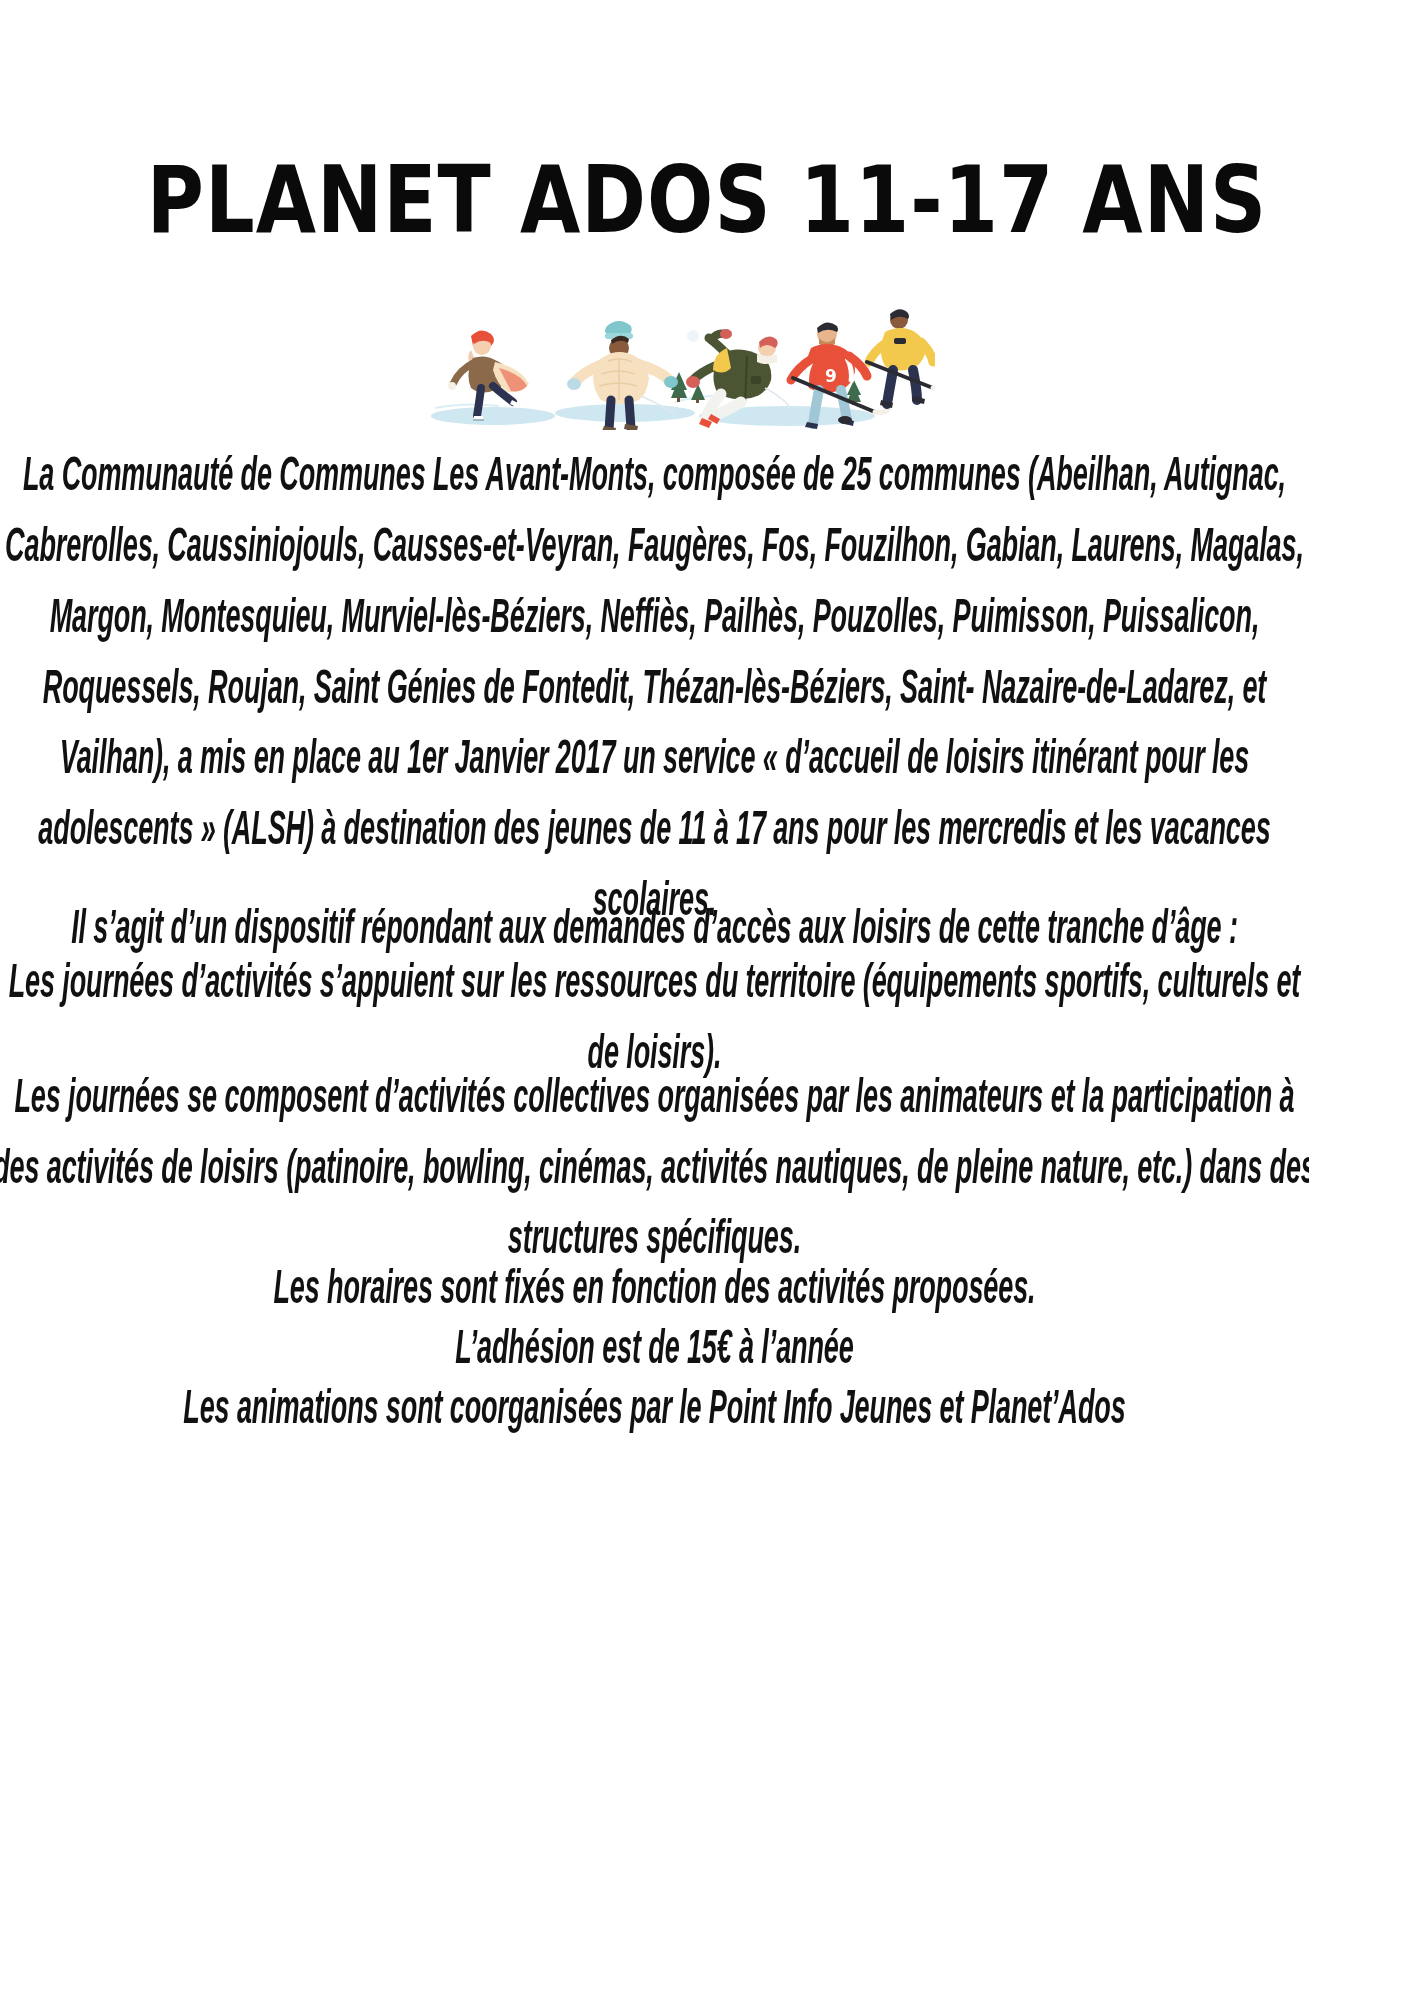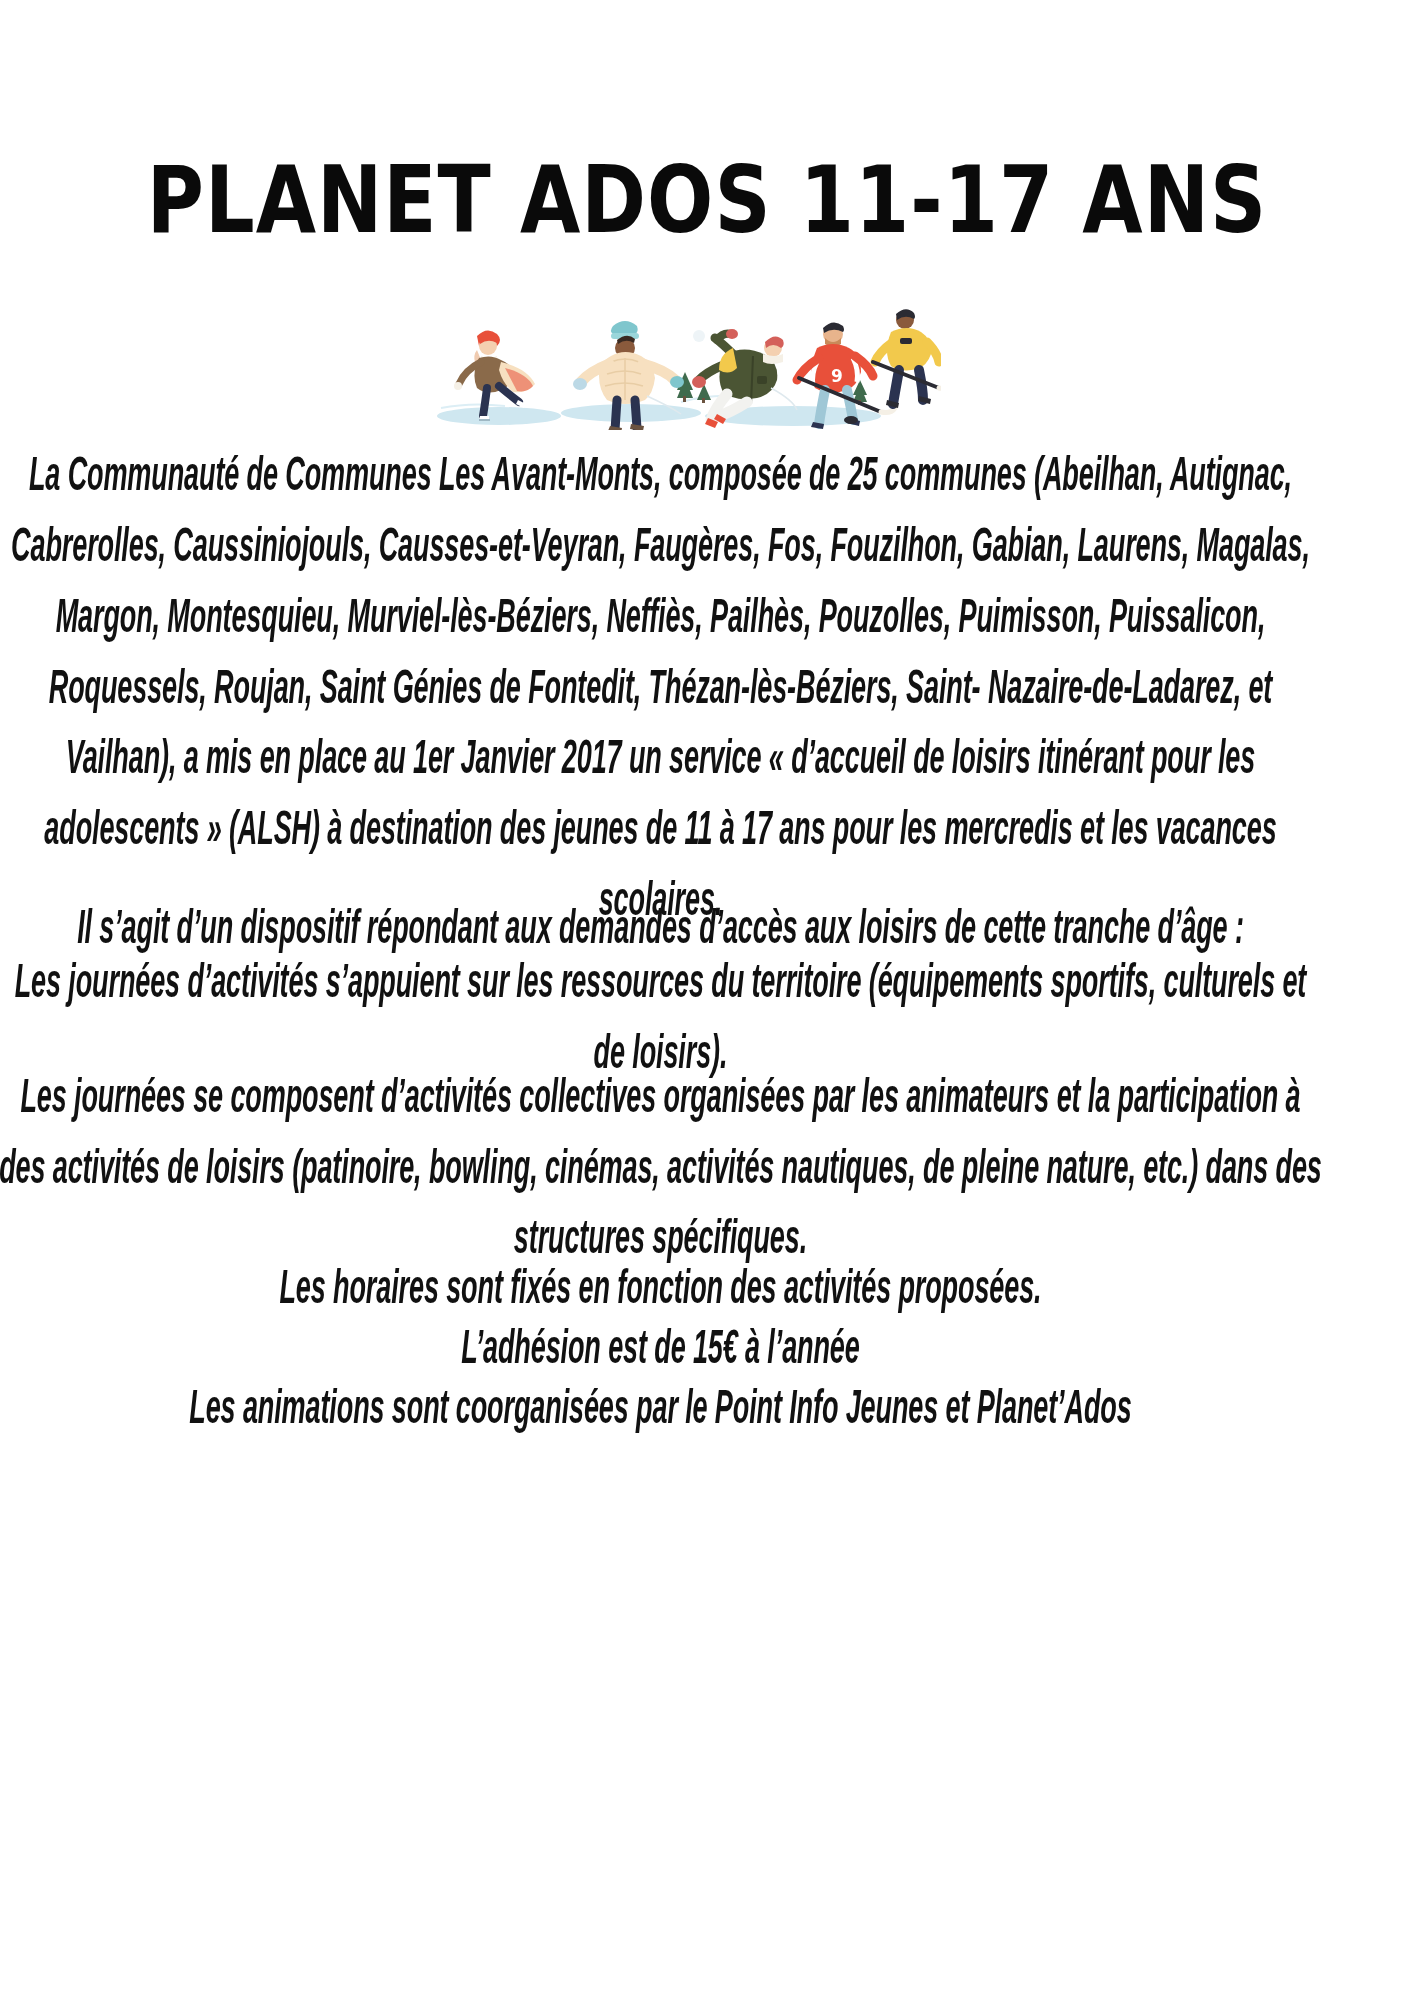--- a/index.html
+++ b/index.html
@@ -7,21 +7,20 @@
     padding: 0;
     background: #ffffff;
   }
   .page {
     position: relative;
     width: 1309px;
     height: 2000px;
     background: #ffffff;
     overflow: hidden;
     font-family: "Liberation Sans", sans-serif;
-    padding-left: 12px;
     -webkit-font-smoothing: antialiased;
   }
 
   
   .title-wrap {
     position: absolute;
     top: 104px;
     left: 0;
     width: 1414px;
     text-align: center;

